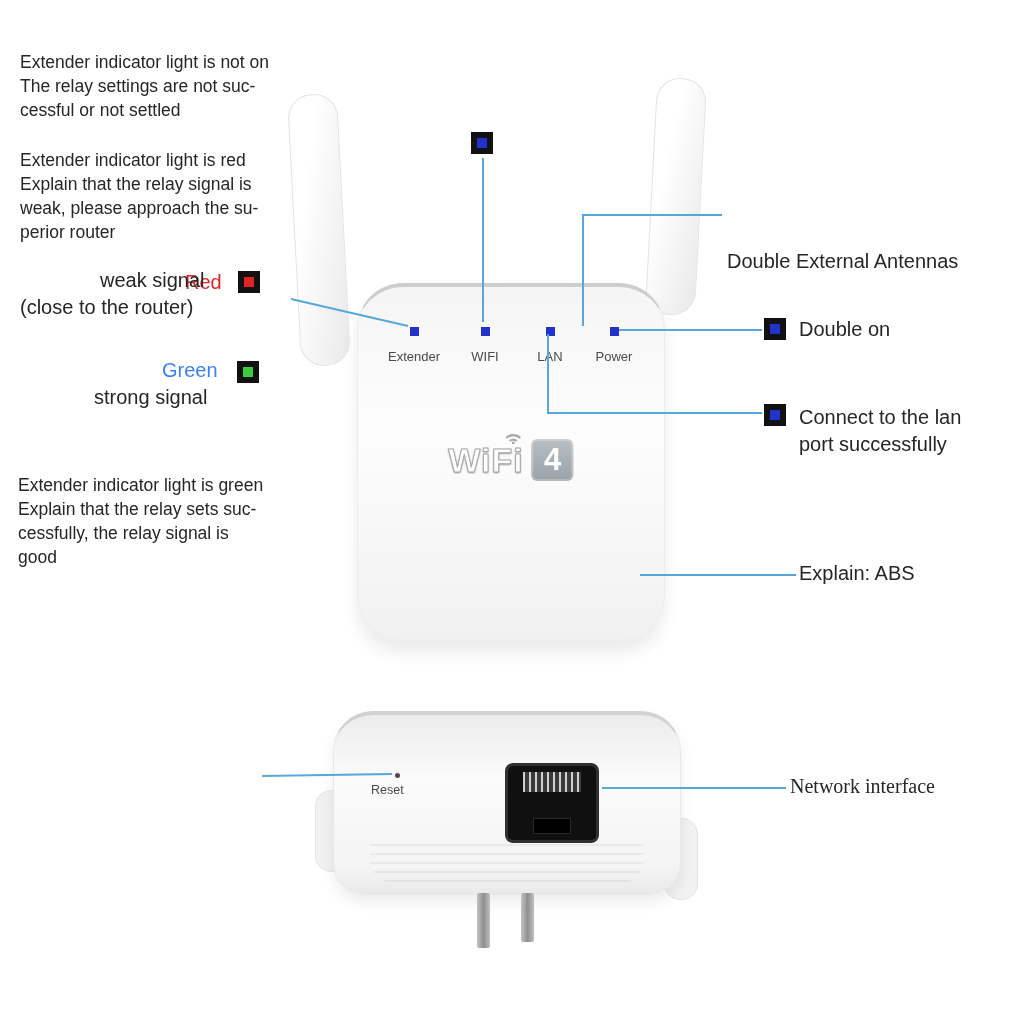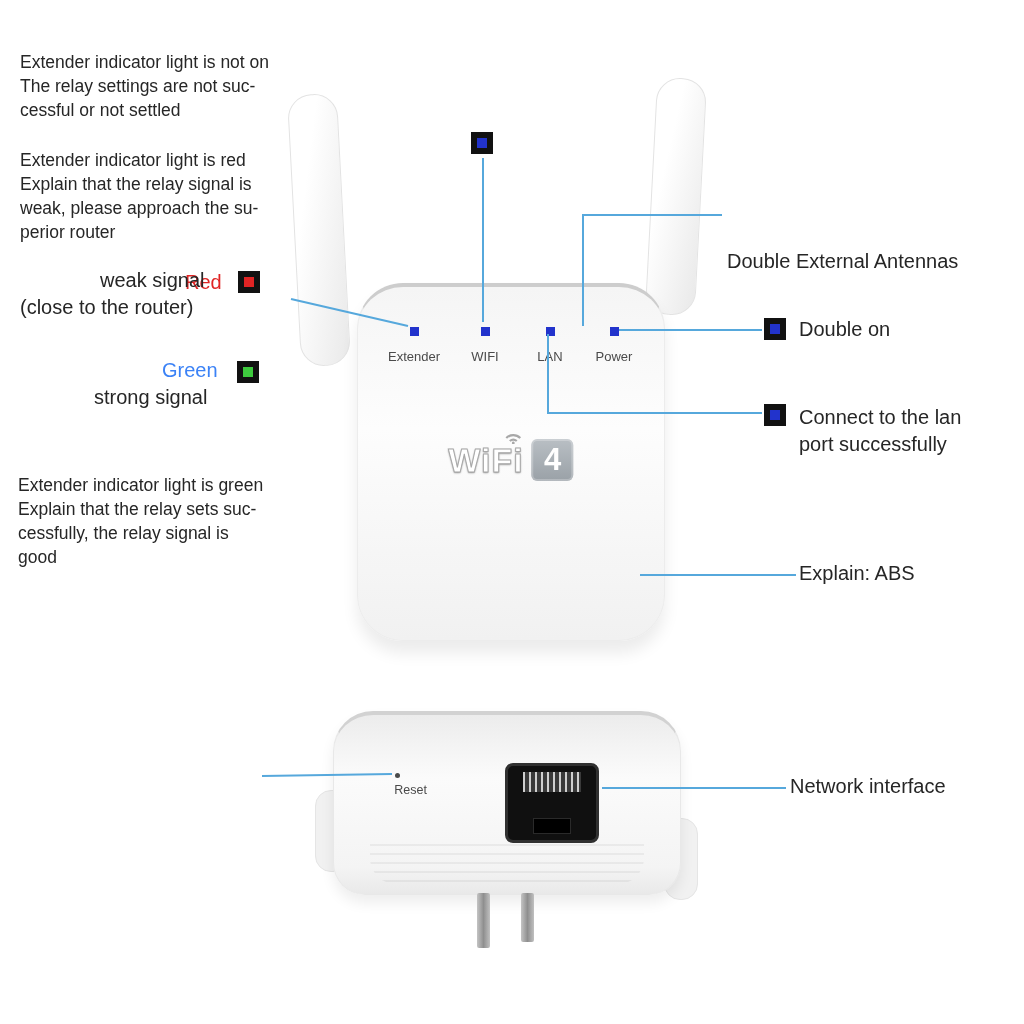--- a/index.html
+++ b/index.html
@@ -17,21 +17,21 @@
   .close-router{left:20px;top:296px;font-size:20px;}
   .green-label{left:162px;top:359px;font-size:20px;color:#3b82f6;text-align:center;}
   .strong-signal{left:94px;top:386px;font-size:20px;}
   .ann-green-info{left:18px;top:426px;font-size:17.5px;line-height:24px;margin-top:47px;}
 
   
   .ann-antennas{left:727px;top:202px;font-size:20px;margin-top:48px;}
   .ann-power-on{left:799px;top:318px;font-size:20px;}
   .ann-lan{left:799px;top:404px;font-size:20px;line-height:27px;}
   .ann-material{left:799px;top:562px;font-size:20px;}
-  .ann-network{left:790px;top:775px;font-size:20px;}
+  .ann-network{left:790px;top:775px;font-size:20px;font-family:Liberation Serif, serif;}
   .ann-reset{left:10px;top:762px;width:250px;text-align:center;font-size:20px;line-height:28px;}
 
   
   .marker{position:absolute;width:22px;height:22px;background:#111111;
     display:flex;align-items:center;justify-content:center;z-index:6;}
   .marker .inner{width:10px;height:10px;display:block;}
   .inner-blue{background:#2233cc;}
   .inner-red{background:#e02424;}
   .inner-green{background:#3ecb3e;}
   .marker-top{left:471px;top:132px;}
@@ -74,21 +74,21 @@
     background:#f1f1f1;border:1px solid #e5e5e5;}
   .bump-left{left:315px;top:790px;}
   .bump-right{left:664px;top:818px;}
   .device-bottom{position:absolute;left:333px;top:711px;width:348px;height:184px;
     border-radius:40px 40px 32px 32px;
     background:linear-gradient(180deg,#ececec,#fbfbfb 35%,#f4f4f4 85%,#e9e9e9);
     border:1px solid #e8e8e8;border-top:4px solid #d2d2d2;
     box-shadow:0 8px 14px rgba(0,0,0,0.07);box-sizing:border-box;}
   .reset-dot{position:absolute;left:61px;top:58px;width:5px;height:5px;
     border-radius:50%;background:#4a4a4a;}
-  .reset-label{position:absolute;left:37px;top:68px;width:56px;text-align:right;
+  .reset-label{position:absolute;left:37px;top:68px;width:56px;text-align:left;
     font-size:12.5px;color:#4a4a4a;}
   .rj45{position:absolute;left:171px;top:48px;width:94px;height:80px;
     background:#101010;border:3px solid #303030;border-radius:8px;box-sizing:border-box;}
   .rj45-pins{position:absolute;top:6px;left:50%;transform:translateX(-50%);
     width:58px;height:20px;
     background:repeating-linear-gradient(90deg,#cfcfcf 0 2px,#3a3a3a 2px 6px);}
   .rj45-notch{position:absolute;bottom:6px;left:50%;transform:translateX(-50%);
     width:36px;height:14px;background:#000;border:1px solid #2a2a2a;}
   .vents{position:absolute;left:36px;right:36px;bottom:10px;height:40px;
     border-radius:0 0 26px 26px;

